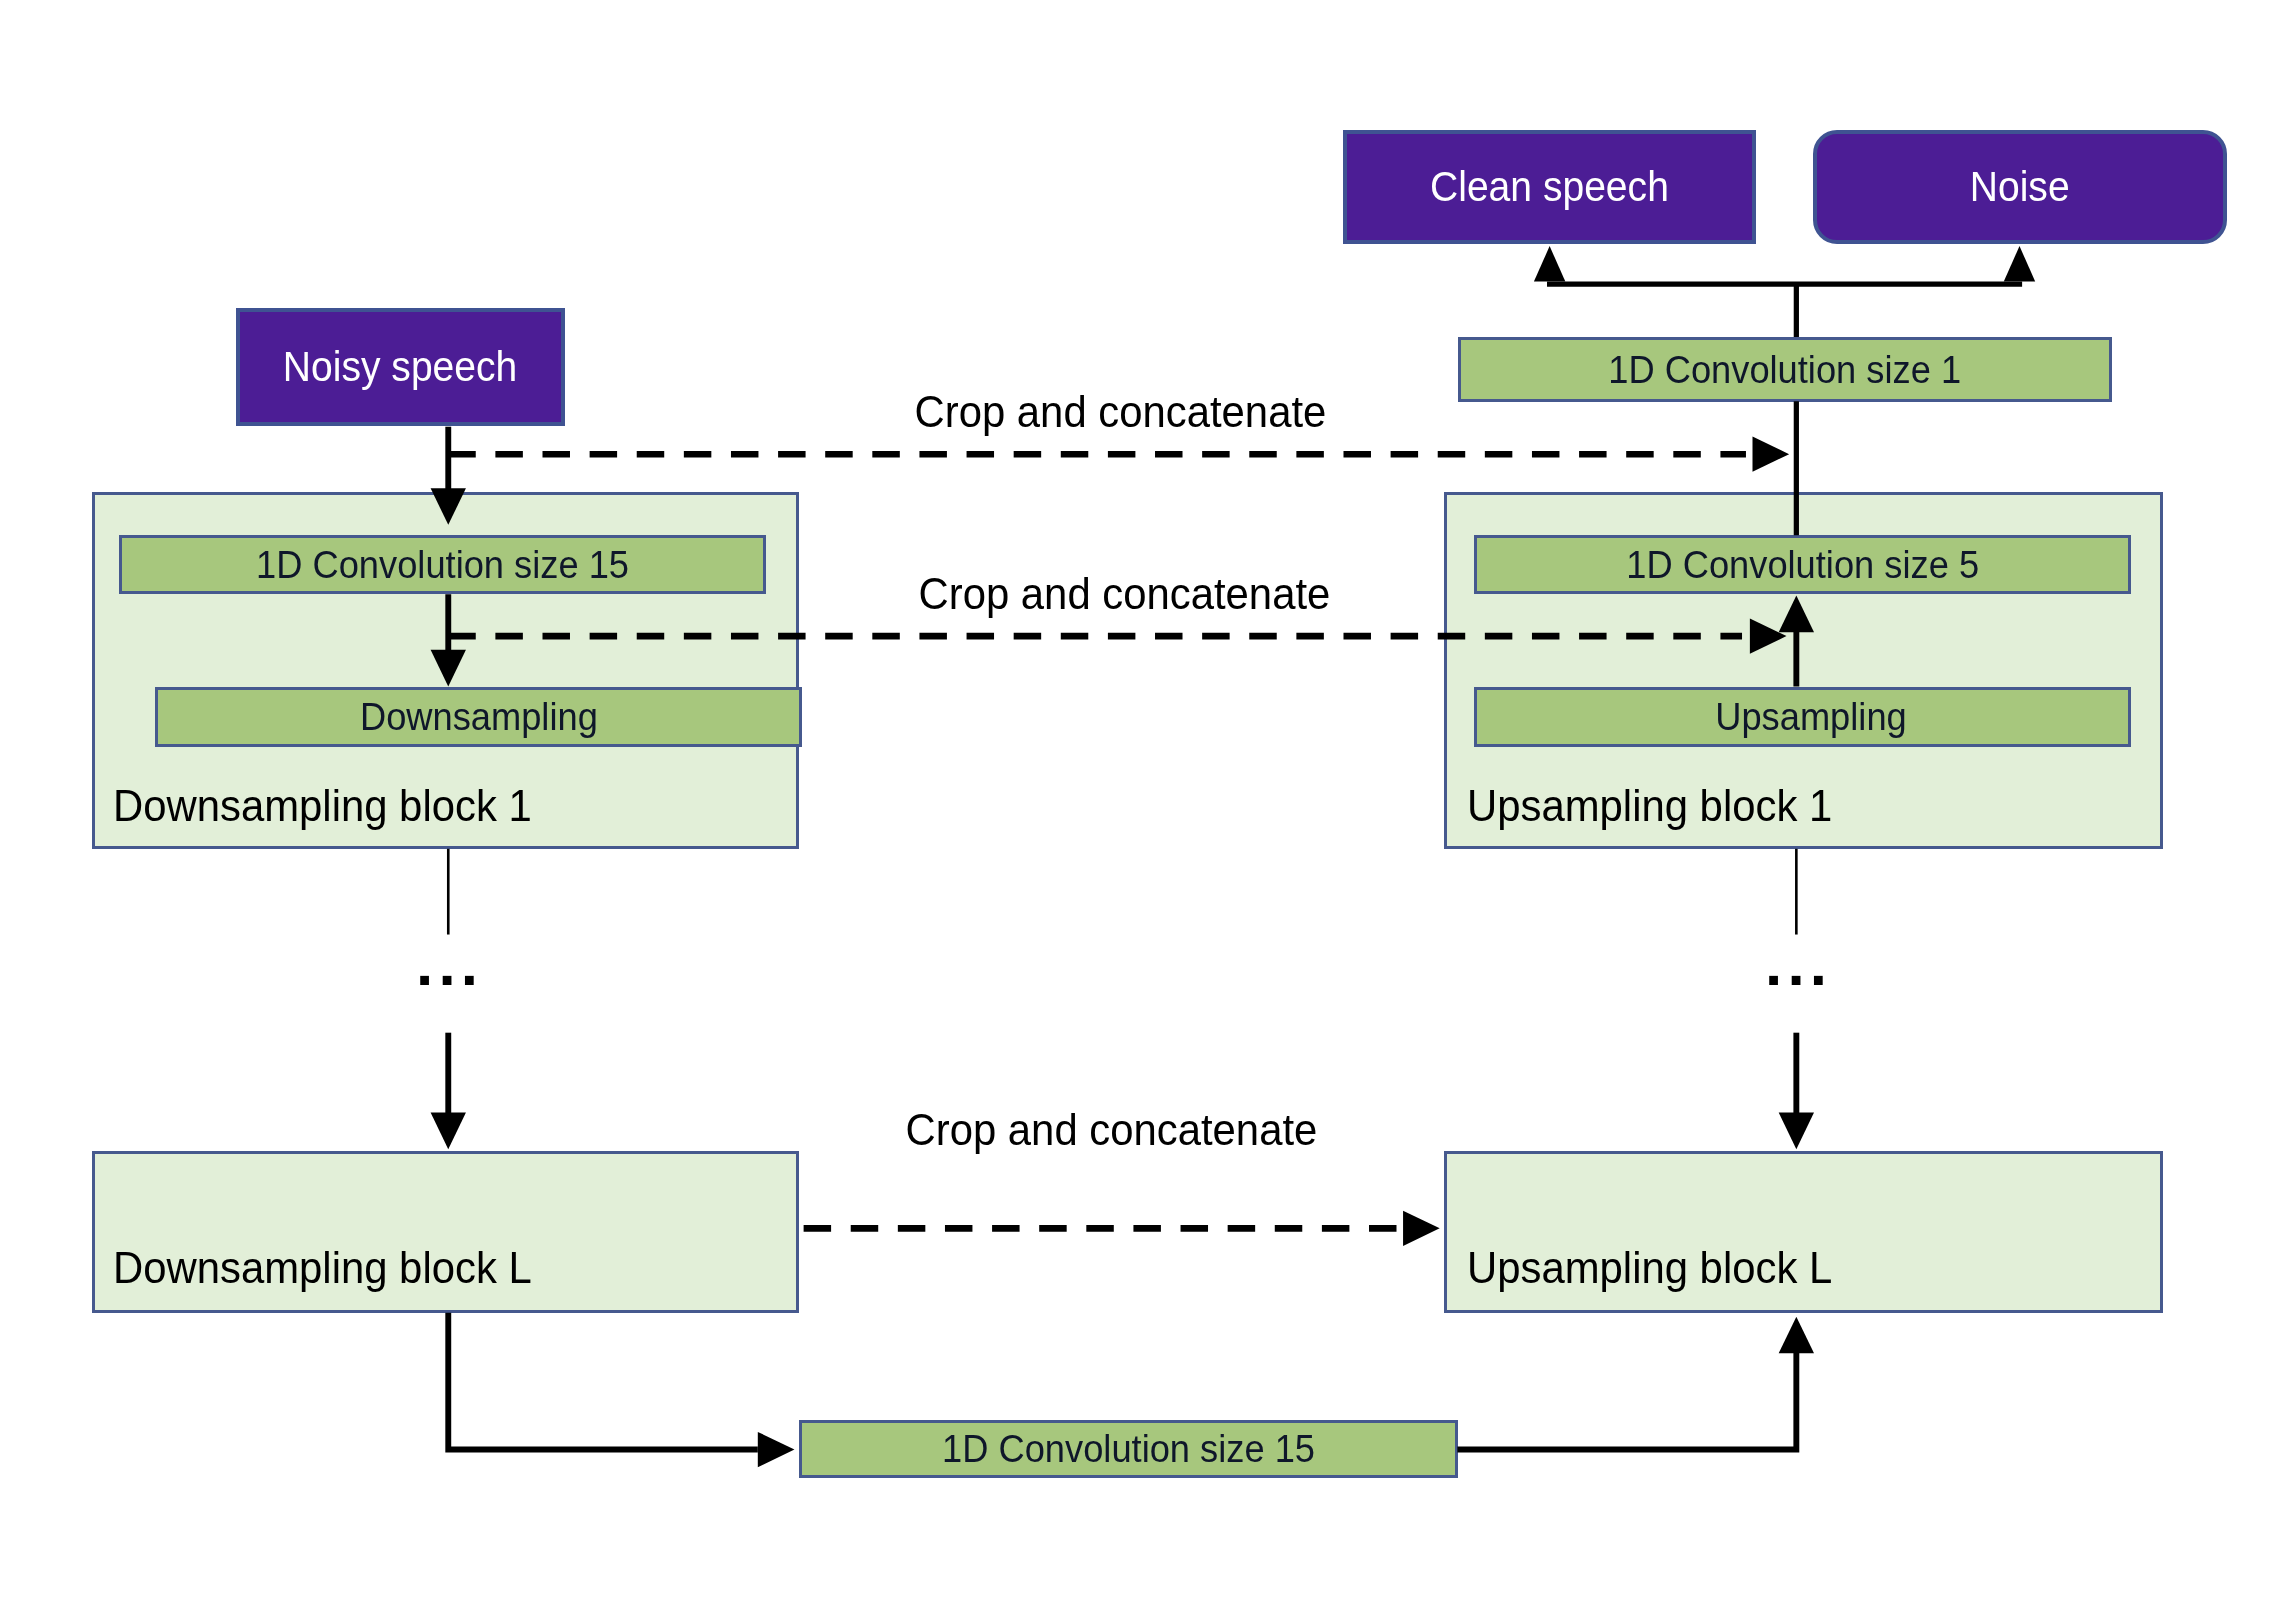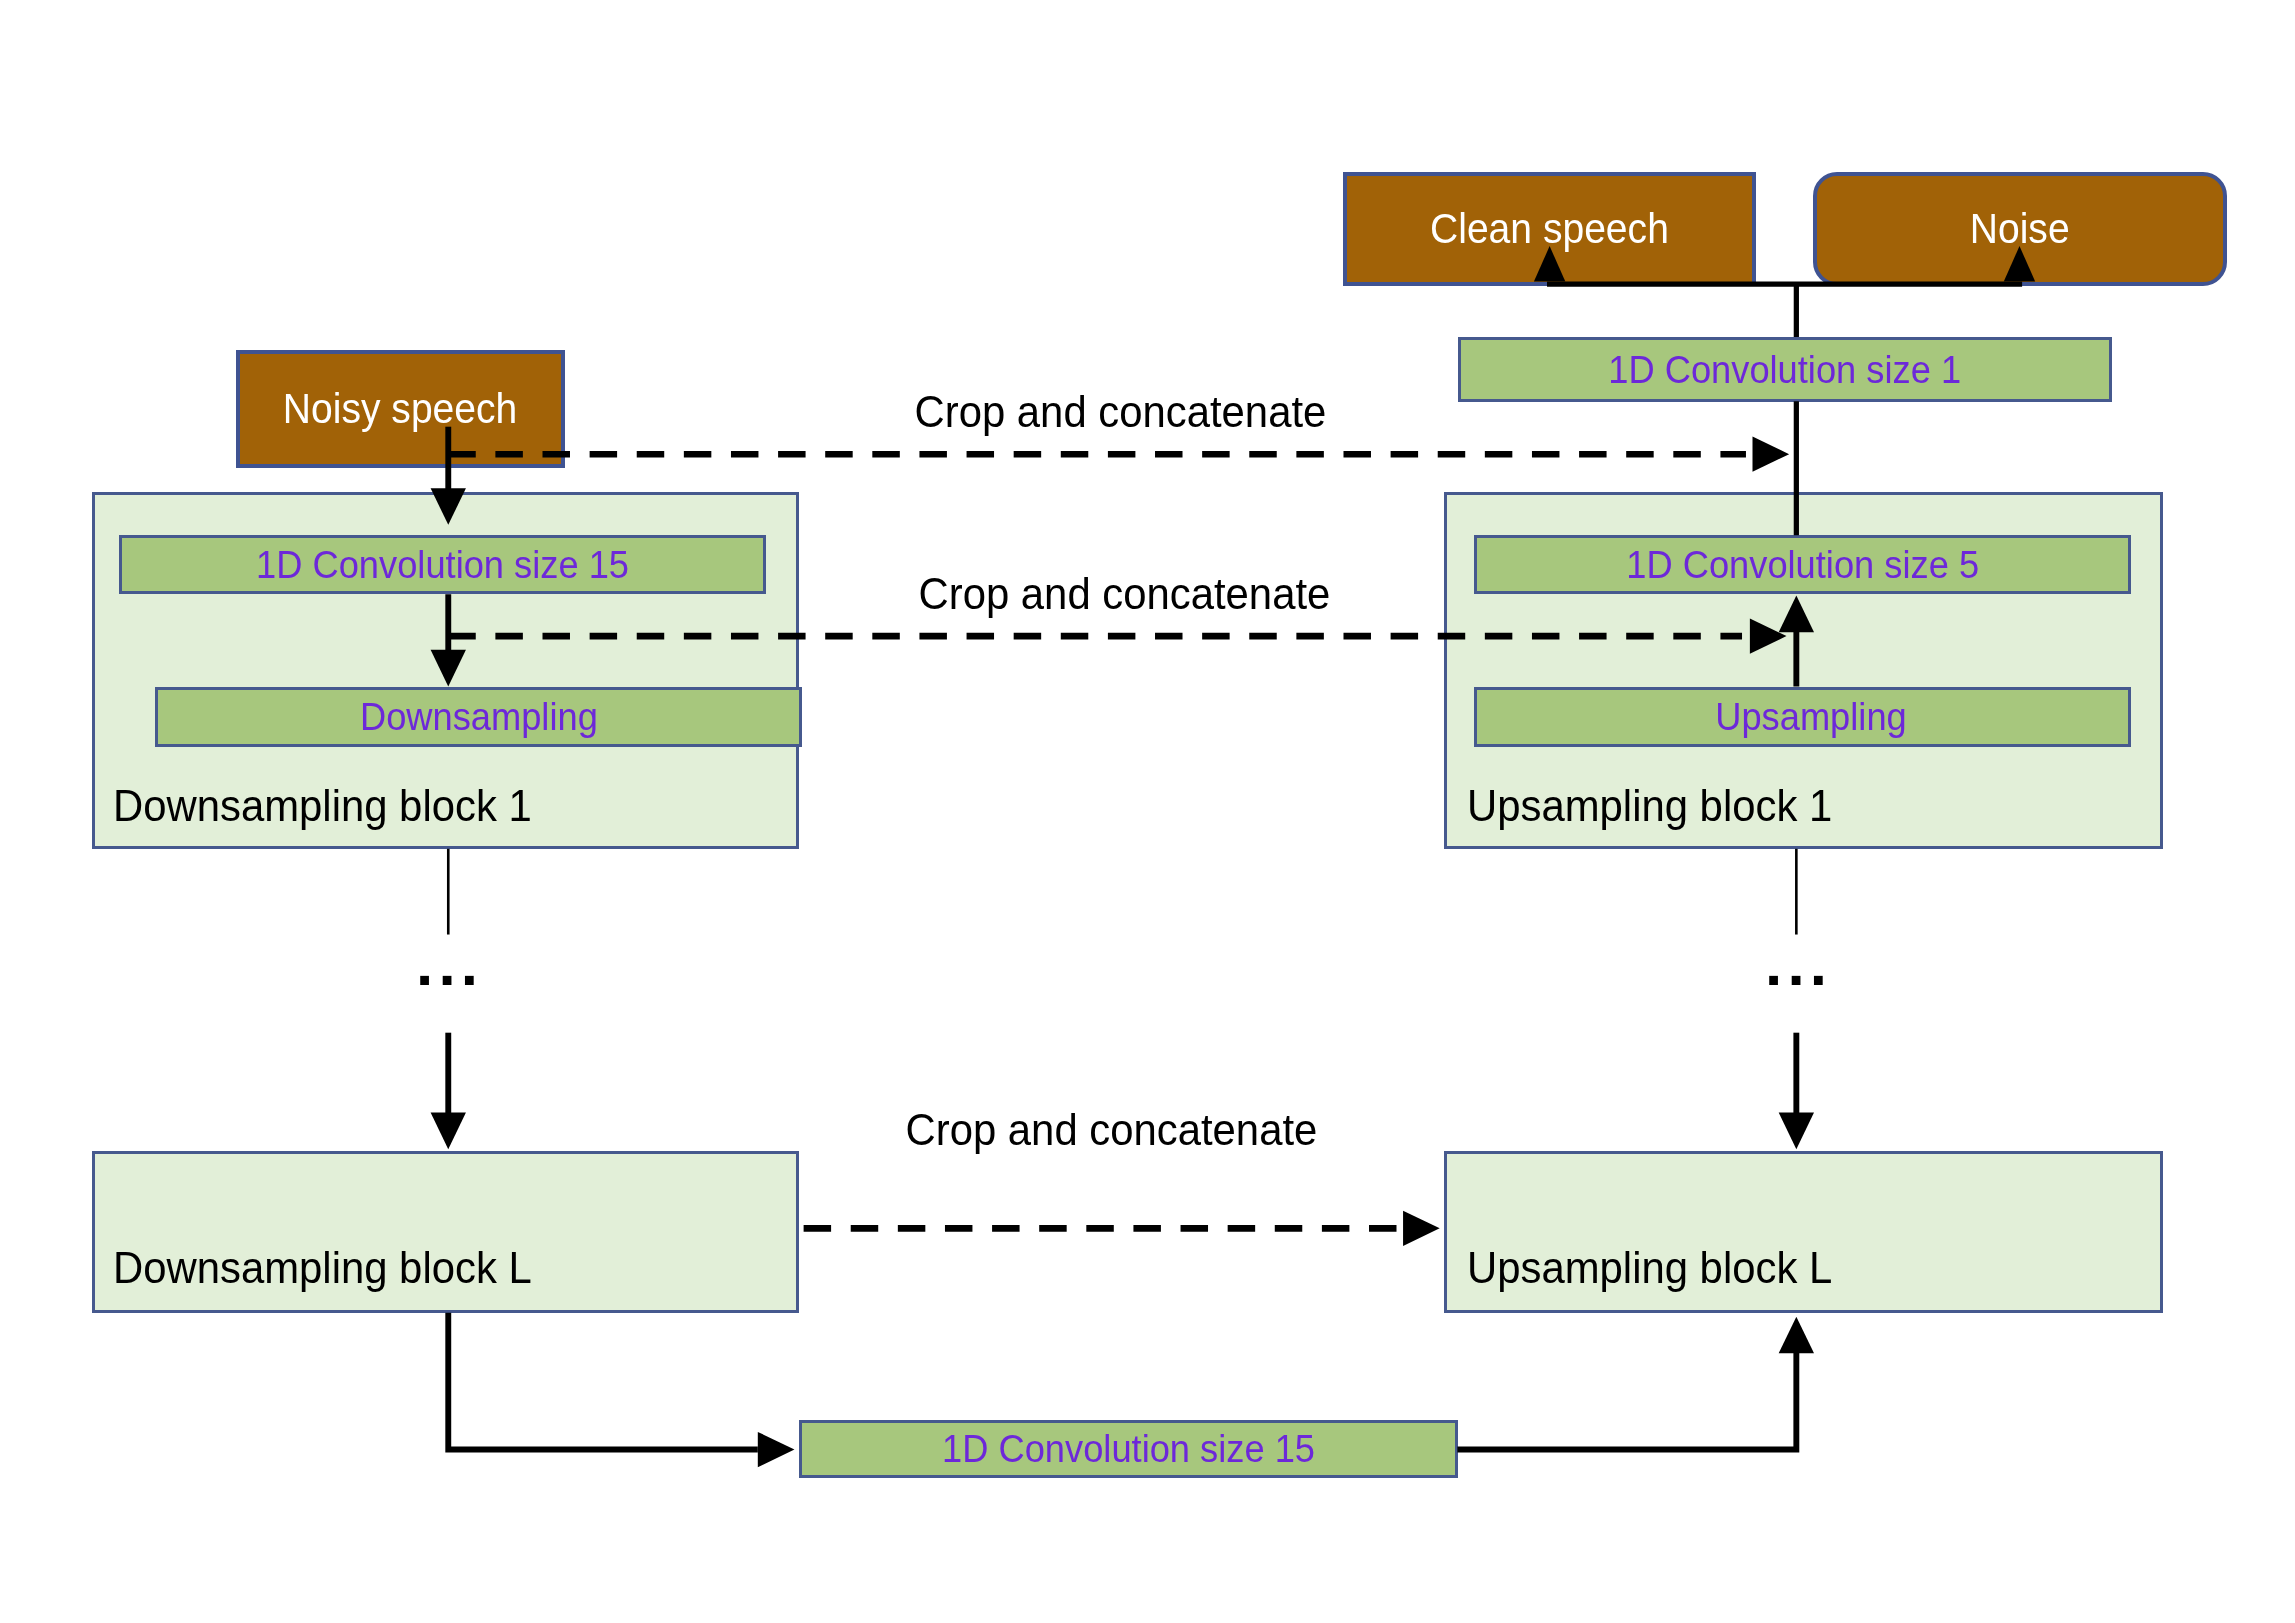--- a/index.html
+++ b/index.html
@@ -1,27 +1,27 @@
 <!DOCTYPE html>
 <html style="font-size:10.5px"><head>
 <meta charset="utf-8">
 <style>
   html,body{margin:0;padding:0;background:#ffffff;}
   #canvas{
     position:relative;width:2295px;height:1623px;background:#ffffff;
     font-family:"Liberation Sans",sans-serif;overflow:hidden;
   }
   .io-box{
-    position:absolute;background:#a16207;border:4.6px solid #3F5392;
+    position:absolute;background:#4c1d95;border:4.6px solid #3F5392;
     color:#ffffff;display:flex;align-items:center;justify-content:center;
-    font-size:42px;box-sizing:border-box;margin-top:42px;
+    font-size:42px;box-sizing:border-box;
   }
   .op-box{
     position:absolute;background:#A7C77D;border:3.9px solid #46598E;
-    color:#6d28d9;display:flex;align-items:center;justify-content:center;
+    color:#0f172a;display:flex;align-items:center;justify-content:center;
     font-size:39px;box-sizing:border-box;
   }
   .block{
     position:absolute;background:#E2EFD8;border:3.9px solid #46598E;
     box-sizing:border-box;
   }
   .block-label{
     position:absolute;color:#000000;font-size:45px;white-space:nowrap;
   }
   .edge-label{

